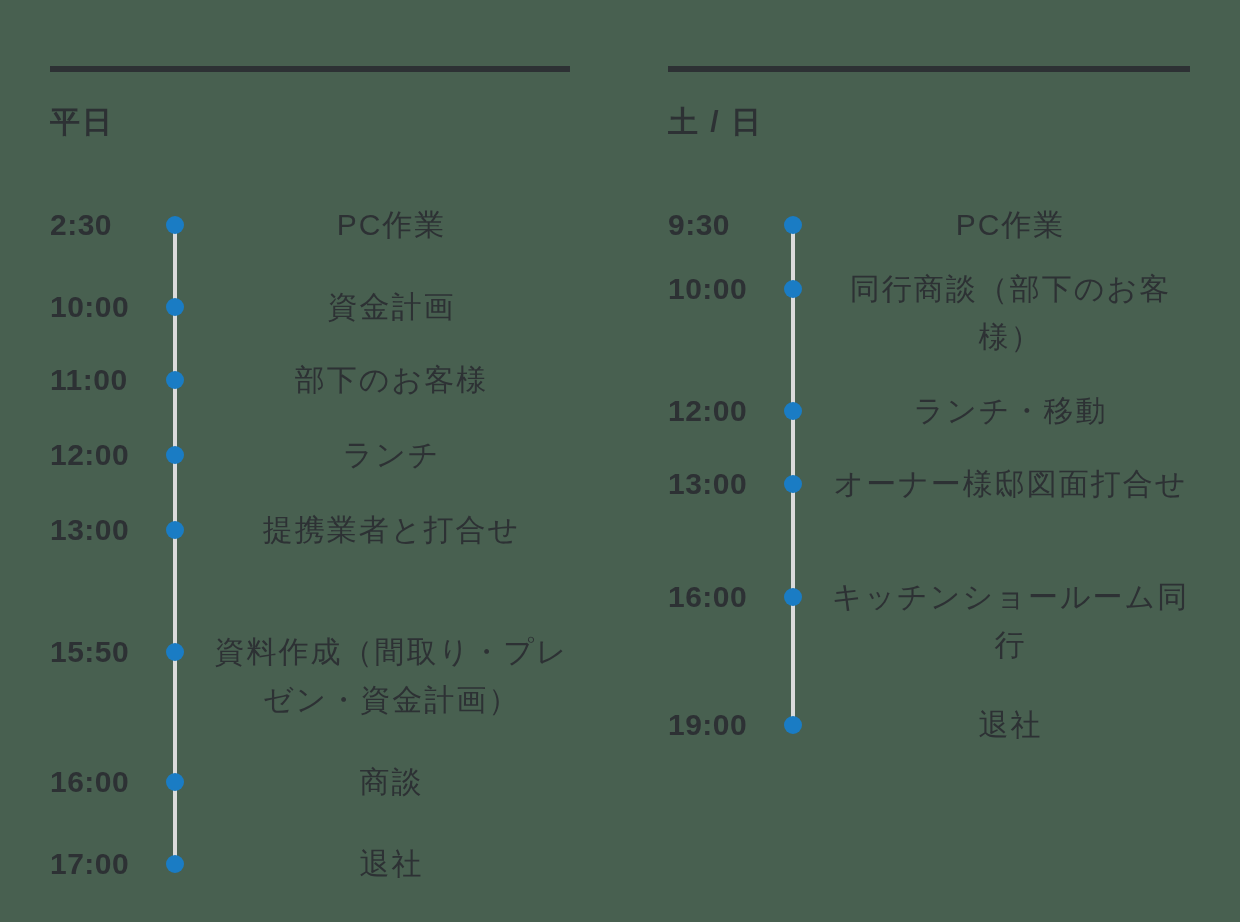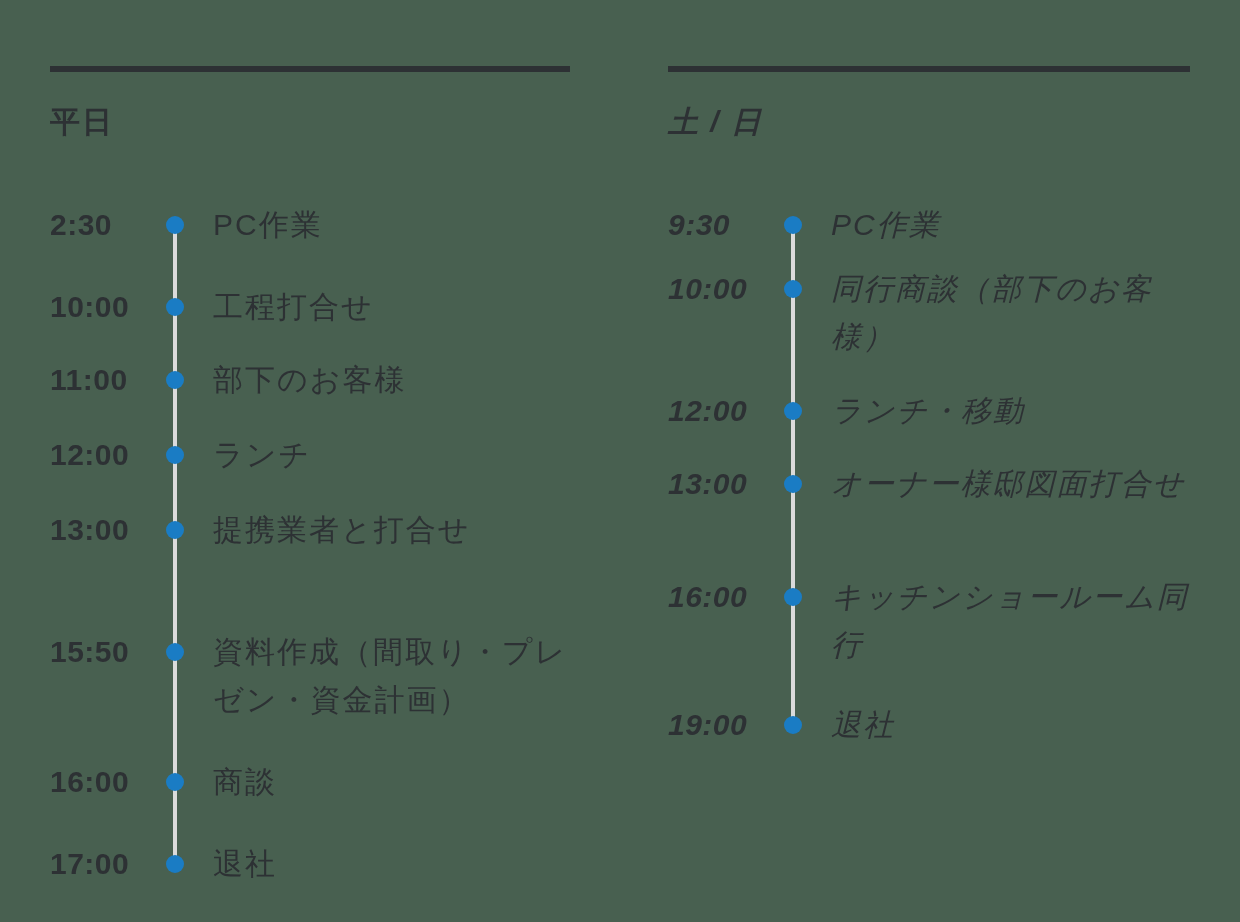--- a/index.html
+++ b/index.html
@@ -20,23 +20,24 @@
   .canvas {
     position: relative;
     width: 1240px;
     height: 922px;
     overflow: hidden;
   }
   .column {
     position: absolute;
     top: 0;
     height: 100%;
+    text-align: center;
   }
   .col-left  { left: 50px;  width: 520px; }
-  .col-right { left: 668px; width: 522px; font-style: italic; }
+  .col-right { left: 668px; width: 522px; }
 
   .top-rule {
     position: absolute;
     left: 0; right: 0;
     top: 66px;
     height: 6px;
     background: var(--color-text);
   }
   .col-title {
     position: absolute;
@@ -101,21 +102,21 @@
     <div class="tl-line"></div>
 
     <div class="entry" style="top:201px">
       <div class="entry-time">2:30</div>
       <div class="entry-dot"></div>
       <div class="entry-label">PC作業</div>
     </div>
     <div class="entry" style="top:283px">
       <div class="entry-time">10:00</div>
       <div class="entry-dot"></div>
-      <div class="entry-label">工程打合せ</div>
+      <div class="entry-label">資金計画</div>
     </div>
     <div class="entry" style="top:356px">
       <div class="entry-time">11:00</div>
       <div class="entry-dot"></div>
       <div class="entry-label">部下のお客様</div>
     </div>
     <div class="entry" style="top:431px">
       <div class="entry-time">12:00</div>
       <div class="entry-dot"></div>
       <div class="entry-label">ランチ</div>

